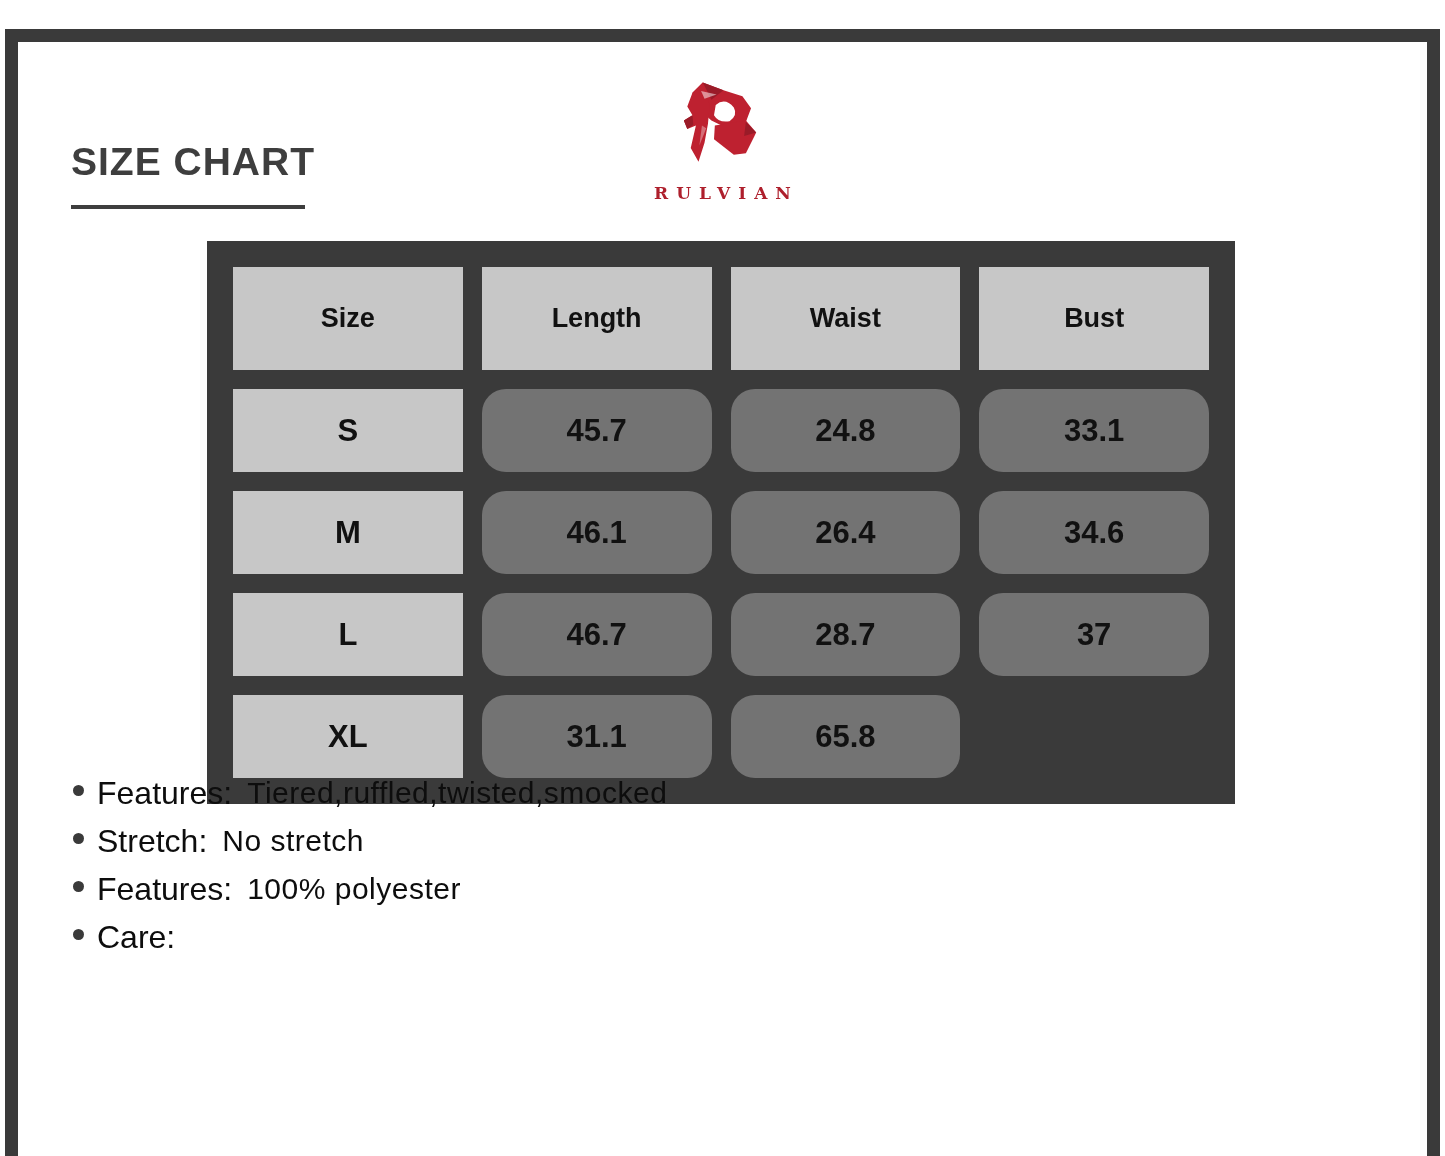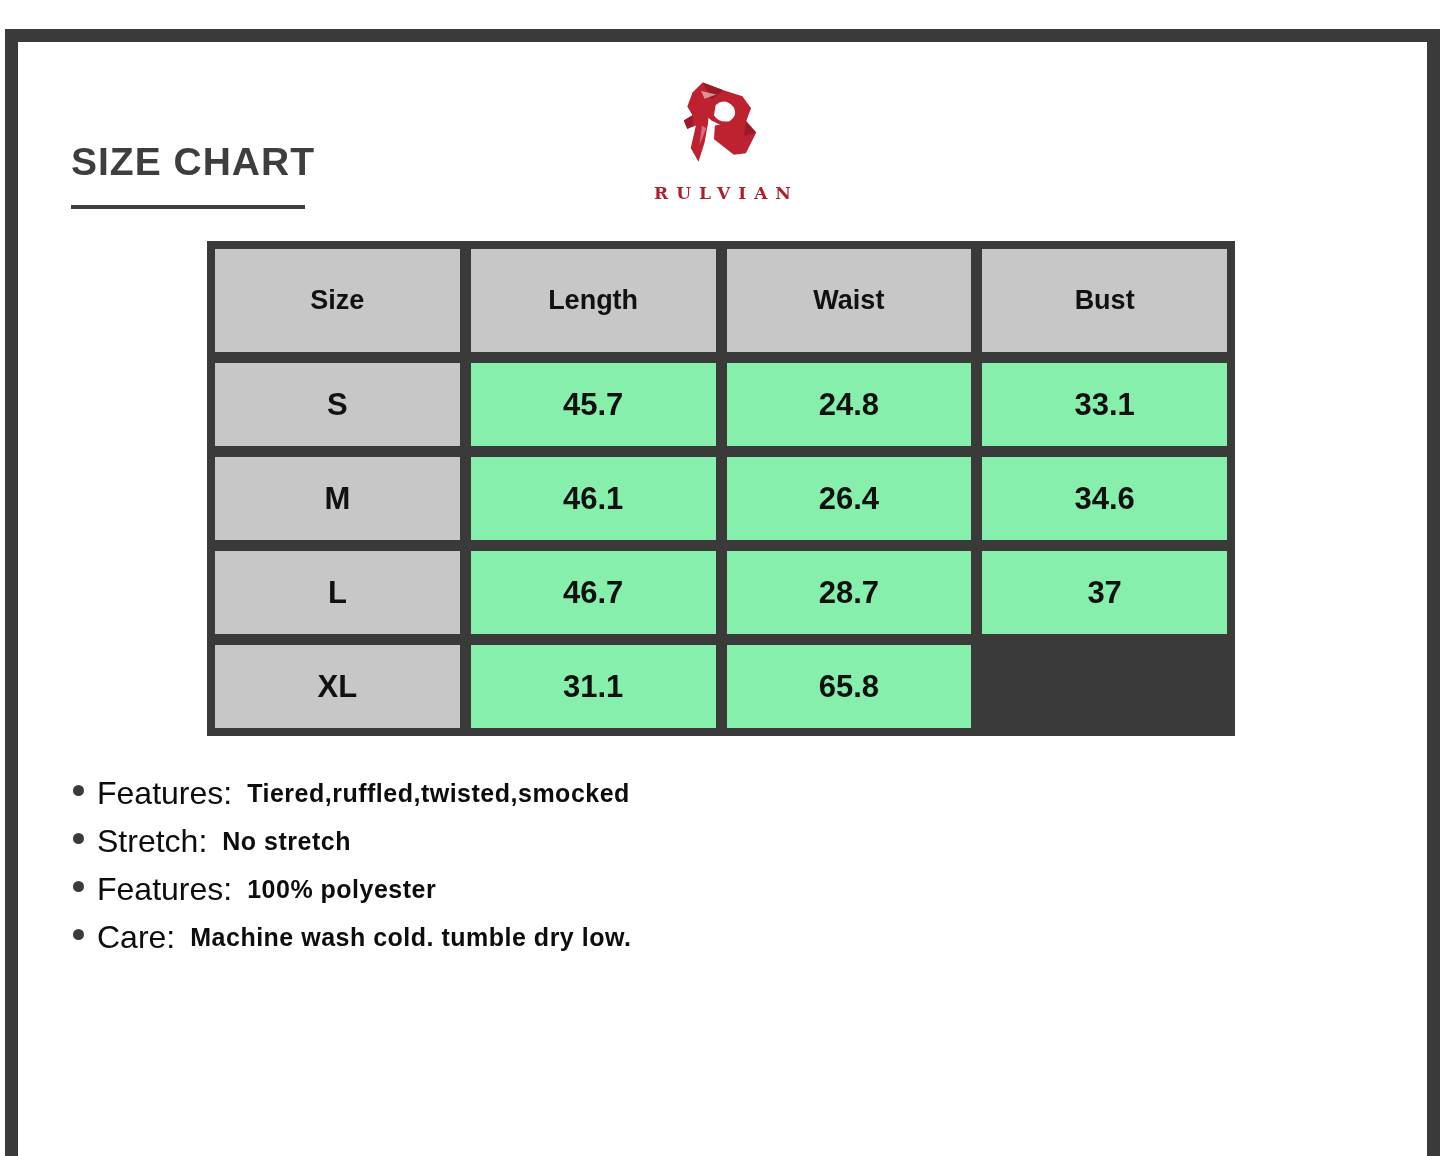--- a/index.html
+++ b/index.html
@@ -53,36 +53,36 @@
     padding-left: 8px; 
     color: #AE1F2C;
     white-space: nowrap;
   }
   
   .size-table {
     position: absolute;
     left: 207px; top: 217px;
     width: 1028px;
     background: #3A3A3A;
-    padding: 8px;
+    padding: 26px;
     display: grid;
     grid-template-columns: repeat(4, 1fr);
     grid-template-rows: 103px 83px 83px 83px 83px;
-    gap: 11px;
+    gap: 19px;
   }
   .cell {
     display: flex;
     align-items: center;
     justify-content: center;
     font-weight: bold;
     color: #111111;
   }
   .cell.head { background: #C7C7C7; font-size: 27px; }
   .cell.rowhead { background: #C7C7C7; font-size: 31px; }
-  .cell.data { background: #86efac; font-size: 31px; }
+  .cell.data { background: #737373; font-size: 31px; border-radius: 24px; }
   
   .details {
     position: absolute;
     left: 73px; top: 745px;
     list-style: none;
   }
   .details li {
     display: flex;
     align-items: center;
     height: 48px;
@@ -96,22 +96,22 @@
     margin-top: -6px;
     flex: 0 0 auto;
   }
   .detail-label {
     font-size: 32px;
     font-weight: normal;
     color: #0d0d0d;
     margin-right: 15px;
   }
   .detail-value {
-    font-size: 25px;
-    font-weight: bold;
+    font-size: 30px;
+    font-weight: normal;
     color: #0d0d0d;
     letter-spacing: 0.5px;
   }
 </style>
 </head>
 <body>
 
 <div class="canvas">
 
   <div class="frame"></div>
@@ -173,17 +173,16 @@
       <span class="detail-value">No stretch</span>
     </li>
     <li>
       <span class="bullet-dot"></span>
       <span class="detail-label">Features:</span>
       <span class="detail-value">100% polyester</span>
     </li>
     <li>
       <span class="bullet-dot"></span>
       <span class="detail-label">Care:</span>
-      <span class="detail-value">Machine wash cold. tumble dry low.</span>
     </li>
   </ul>
 
 </div>
 
 </body></html>

